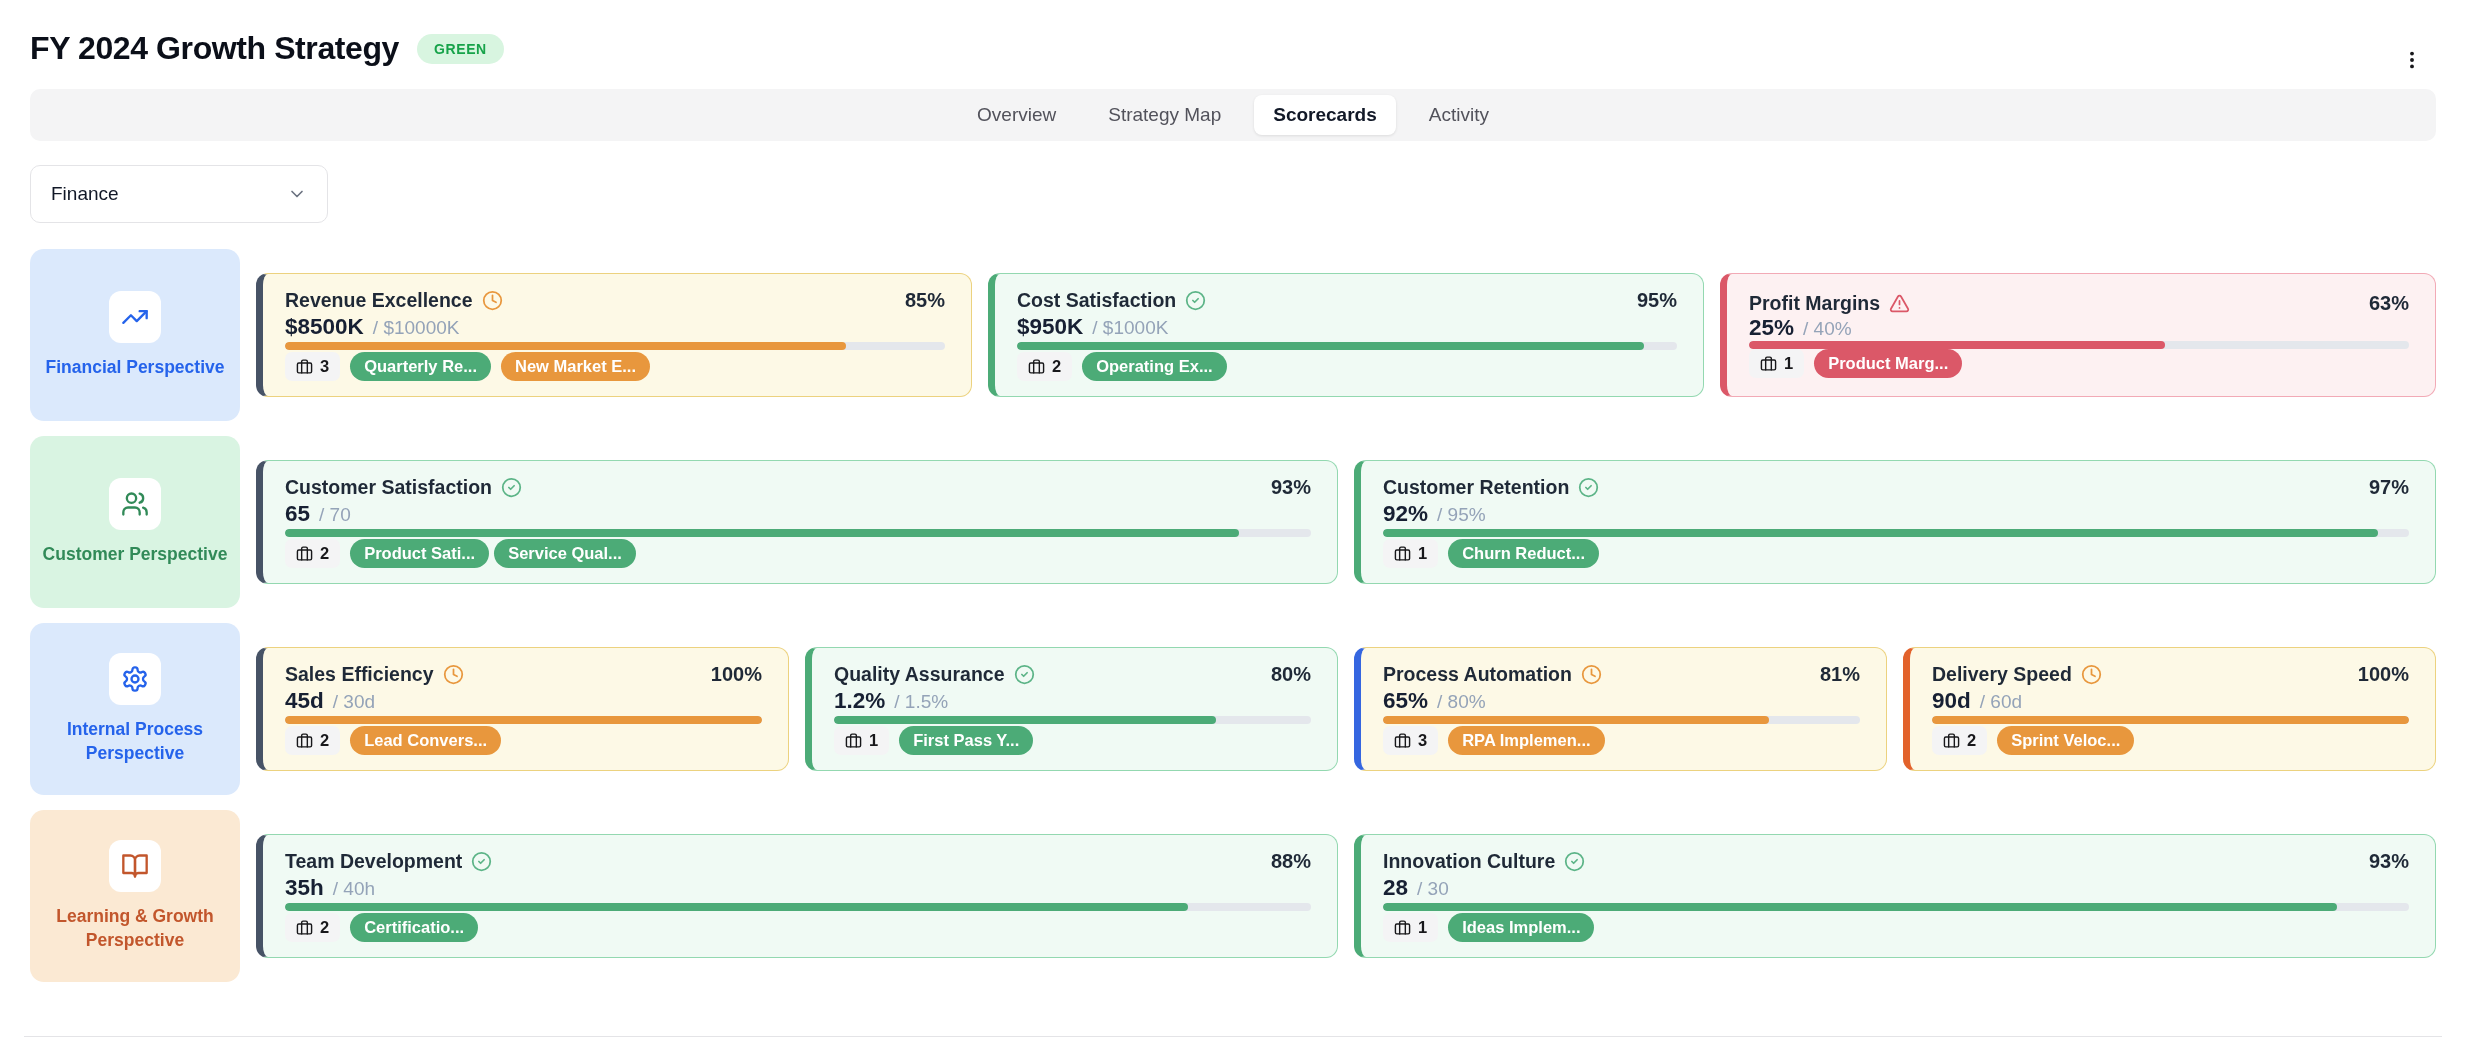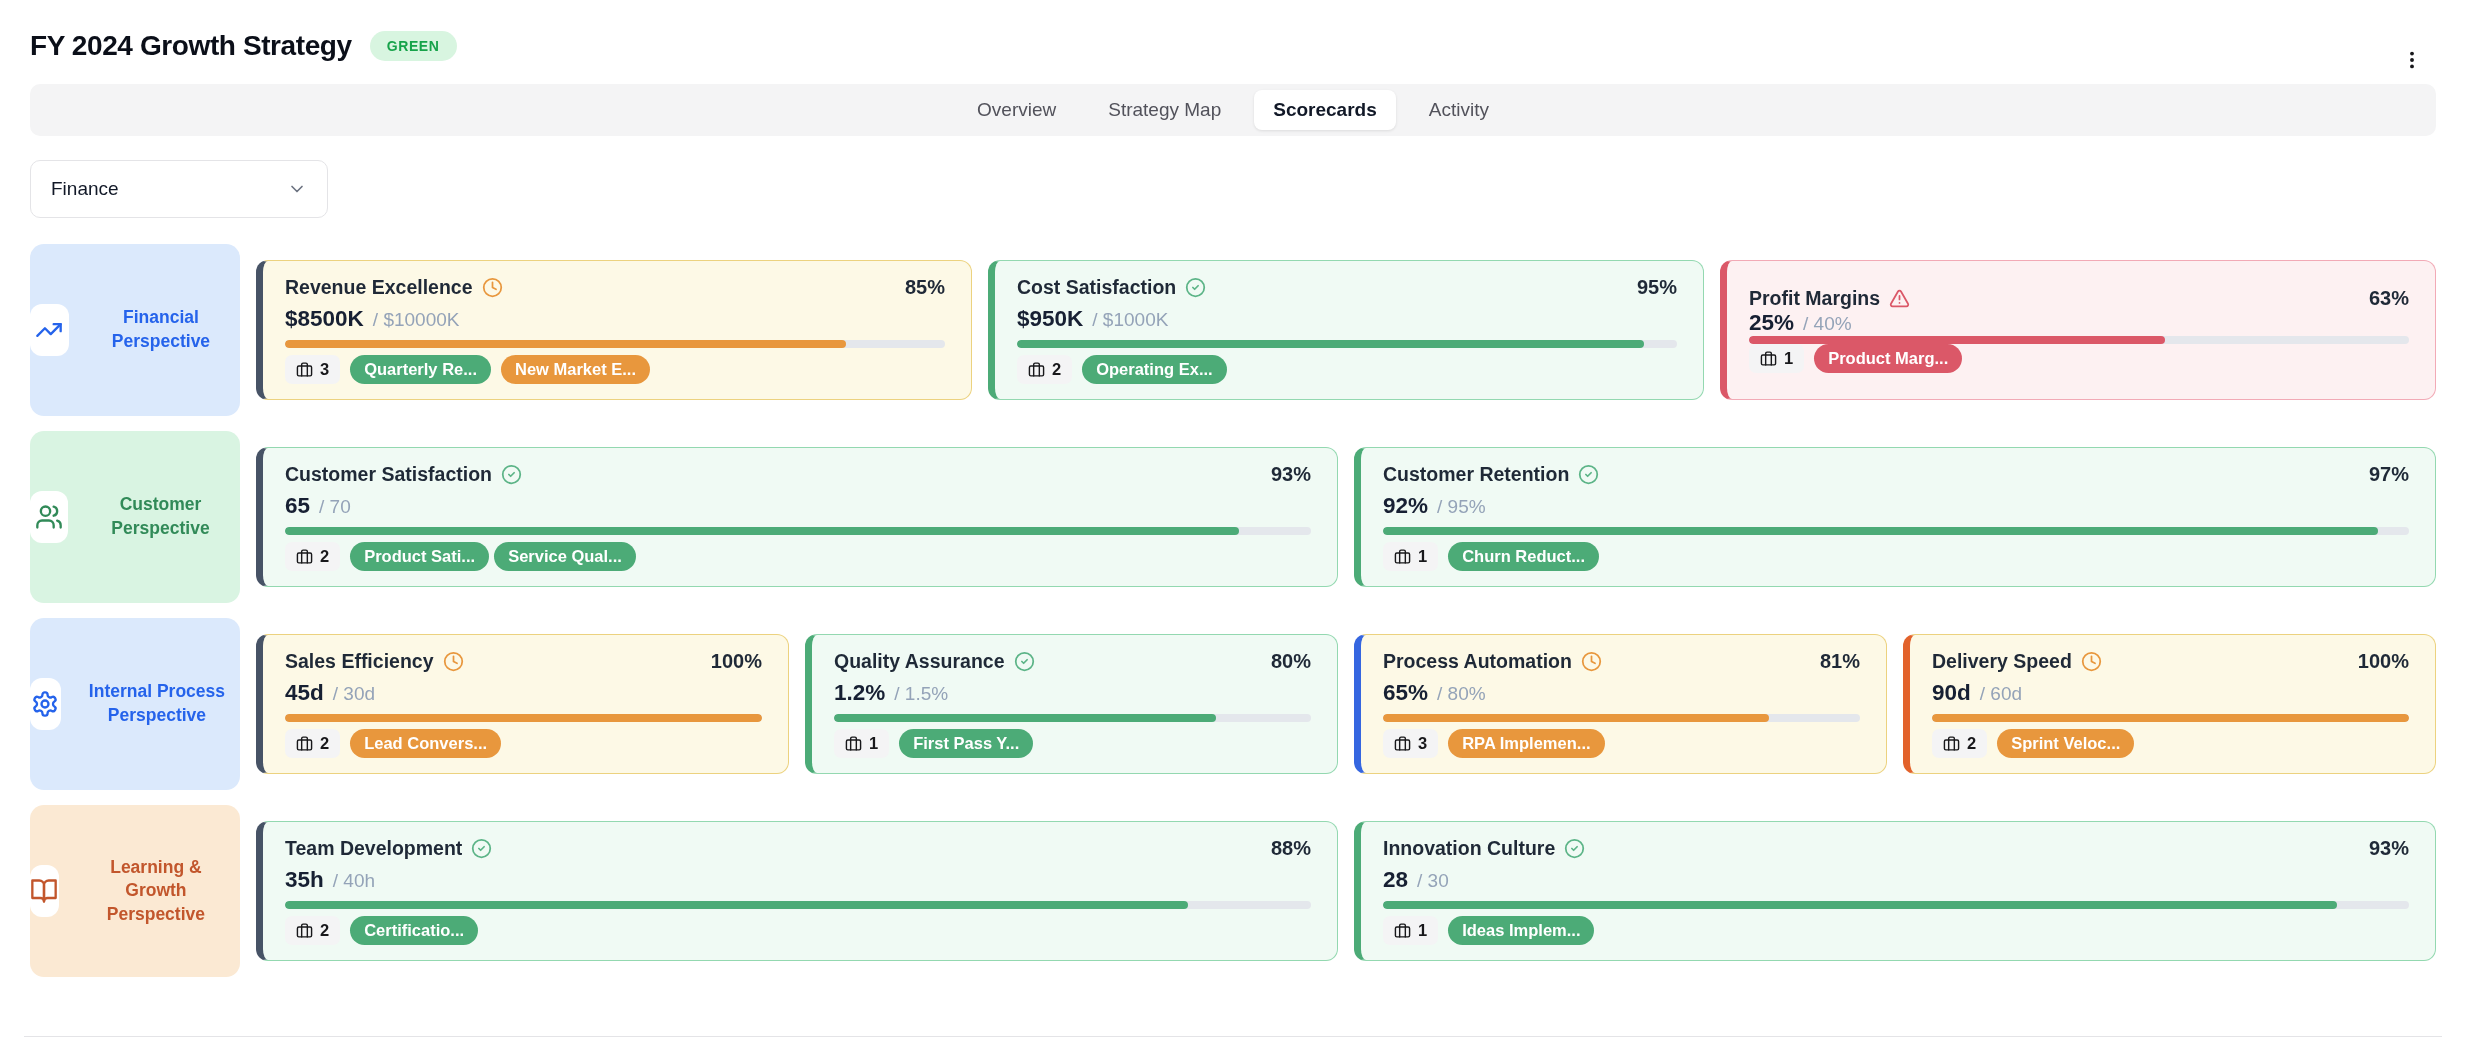--- a/index.html
+++ b/index.html
@@ -2,21 +2,21 @@
 <html style="--c-green: #4cab77; --c-check-green: #5cb487; --c-amber: #e8973d; --c-red: #db5868; --c-blue: #3566e0; --c-orange: #e2622b; --c-slate: #475366; --c-track: #e4e7ec; --c-badge-bg: #f4f4f5; --c-border: #e4e4e7; --c-muted: #94a3b8; --c-subtitle: #475569; --c-tabstrip: #f4f4f5; --c-amber-bg: #fdf9e6; --c-amber-border: #ecd27f; --c-green-bg: #f0faf4; --c-green-border: #93d8b0; --c-red-bg: #fdf1f2; --c-red-border: #f2aab6; --c-persp-blue-bg: #dbe9fc; --c-persp-blue-fg: #2563eb; --c-persp-green-bg: #d9f4e2; --c-persp-green-fg: #318a58; --c-persp-orange-bg: #fbe9d3; --c-persp-orange-fg: #c2562c; --c-status-badge-bg: #d8f5e0; --c-status-badge-fg: #17a34a;"><head>
 <meta charset="utf-8">
 <style>
   * { box-sizing: border-box; margin: 0; padding: 0; }
   html,body { background:#fff; }
   body { font-family: "Liberation Sans", sans-serif; color:#1e293b; }
   .page { position:relative; width:2466px; height:1050px; padding:30px 30px 0; background:#fff; overflow:hidden; }
 
   
   .header-row { display:flex; align-items:center; gap:18px; }
-  .page-title { font-size:28px; font-weight:700; color:#0b0f19; letter-spacing:-0.4px; }
+  .page-title { font-size:32px; font-weight:700; color:#0b0f19; letter-spacing:-0.4px; }
   .status-badge { background:var(--c-status-badge-bg,#d8f5e0); color:var(--c-status-badge-fg,#17a34a);
     font-size:14px; font-weight:700; letter-spacing:0.6px; padding:7px 17px; border-radius:999px; }
   .page-subtitle { margin-top:11px; font-size:19px; color:var(--c-subtitle,#475569); }
   .kebab-btn { position:absolute; top:42px; right:36px; width:36px; height:36px; display:flex;
     align-items:center; justify-content:center; cursor:pointer; border-radius:8px; }
   .kebab-btn svg { width:22px; height:22px; color:#18181b; }
 
   
   .tabstrip { margin-top:22px; height:52px; background:var(--c-tabstrip,#f4f4f5); border-radius:10px;
     display:flex; align-items:center; justify-content:center; gap:14px; }
@@ -25,34 +25,34 @@
 
   
   .filter-select { margin-top:24px; width:298px; height:58px; border:1px solid var(--c-border,#e4e4e7);
     border-radius:10px; display:flex; align-items:center; justify-content:space-between; padding:0 20px;
     font-size:19px; color:#111827; cursor:pointer; background:#fff; }
   .filter-select svg { width:20px; height:20px; color:#6b7280; }
 
   
   .rows { margin-top:26px; display:flex; flex-direction:column; gap:15px; }
   .prow { display:flex; gap:16px; height:172px; }
-  .ptile { flex:none; width:210px; border-radius:14px; display:flex; flex-direction:row;
+  .ptile { flex:none; width:210px; border-radius:14px; display:flex; flex-direction:column;
     align-items:center; justify-content:center; gap:13px; }
   .ptile .iconbox { width:52px; height:52px; background:#fff; border-radius:12px; display:flex;
     align-items:center; justify-content:center; }
   .ptile .iconbox svg { width:28px; height:28px; }
   .ptile .plabel { font-size:17.5px; font-weight:700; text-align:center; line-height:1.35; padding:0 12px; }
   .persp-blue   { background:var(--c-persp-blue-bg,#dbe9fc);  color:var(--c-persp-blue-fg,#2563eb); }
   .persp-green  { background:var(--c-persp-green-bg,#d9f4e2); color:var(--c-persp-green-fg,#318a58); }
   .persp-orange { background:var(--c-persp-orange-bg,#fbe9d3);color:var(--c-persp-orange-fg,#c2562c); }
 
   .cards { flex:1; display:flex; gap:16px; align-items:center; min-width:0; }
 
   
-  .kpi-card { flex:1; min-width:0; height:140px; border:1.5px solid; border-left:7px solid; border-radius:12px;
+  .kpi-card { flex:1; min-width:0; height:124px; border:1.5px solid; border-left:7px solid; border-radius:12px;
     padding:15px 26px 15px 22px; display:flex; flex-direction:column; justify-content:space-between;
     cursor:pointer; }
   .tone-amber { background:var(--c-amber-bg,#fdf9e6); border-color:var(--c-amber-border,#ecd27f); }
   .tone-green { background:var(--c-green-bg,#f0faf4); border-color:var(--c-green-border,#93d8b0); }
   .tone-red   { background:var(--c-red-bg,#fdf1f2);   border-color:var(--c-red-border,#f2aab6); }
   .accent-slate  { border-left-color:var(--c-slate,#475366); }
   .accent-green  { border-left-color:var(--c-green,#4cab77); }
   .accent-red    { border-left-color:var(--c-red,#db5868);justify-content:center; }
   .accent-blue   { border-left-color:var(--c-blue,#3566e0); }
   .accent-orange { border-left-color:var(--c-orange,#e2622b); }

